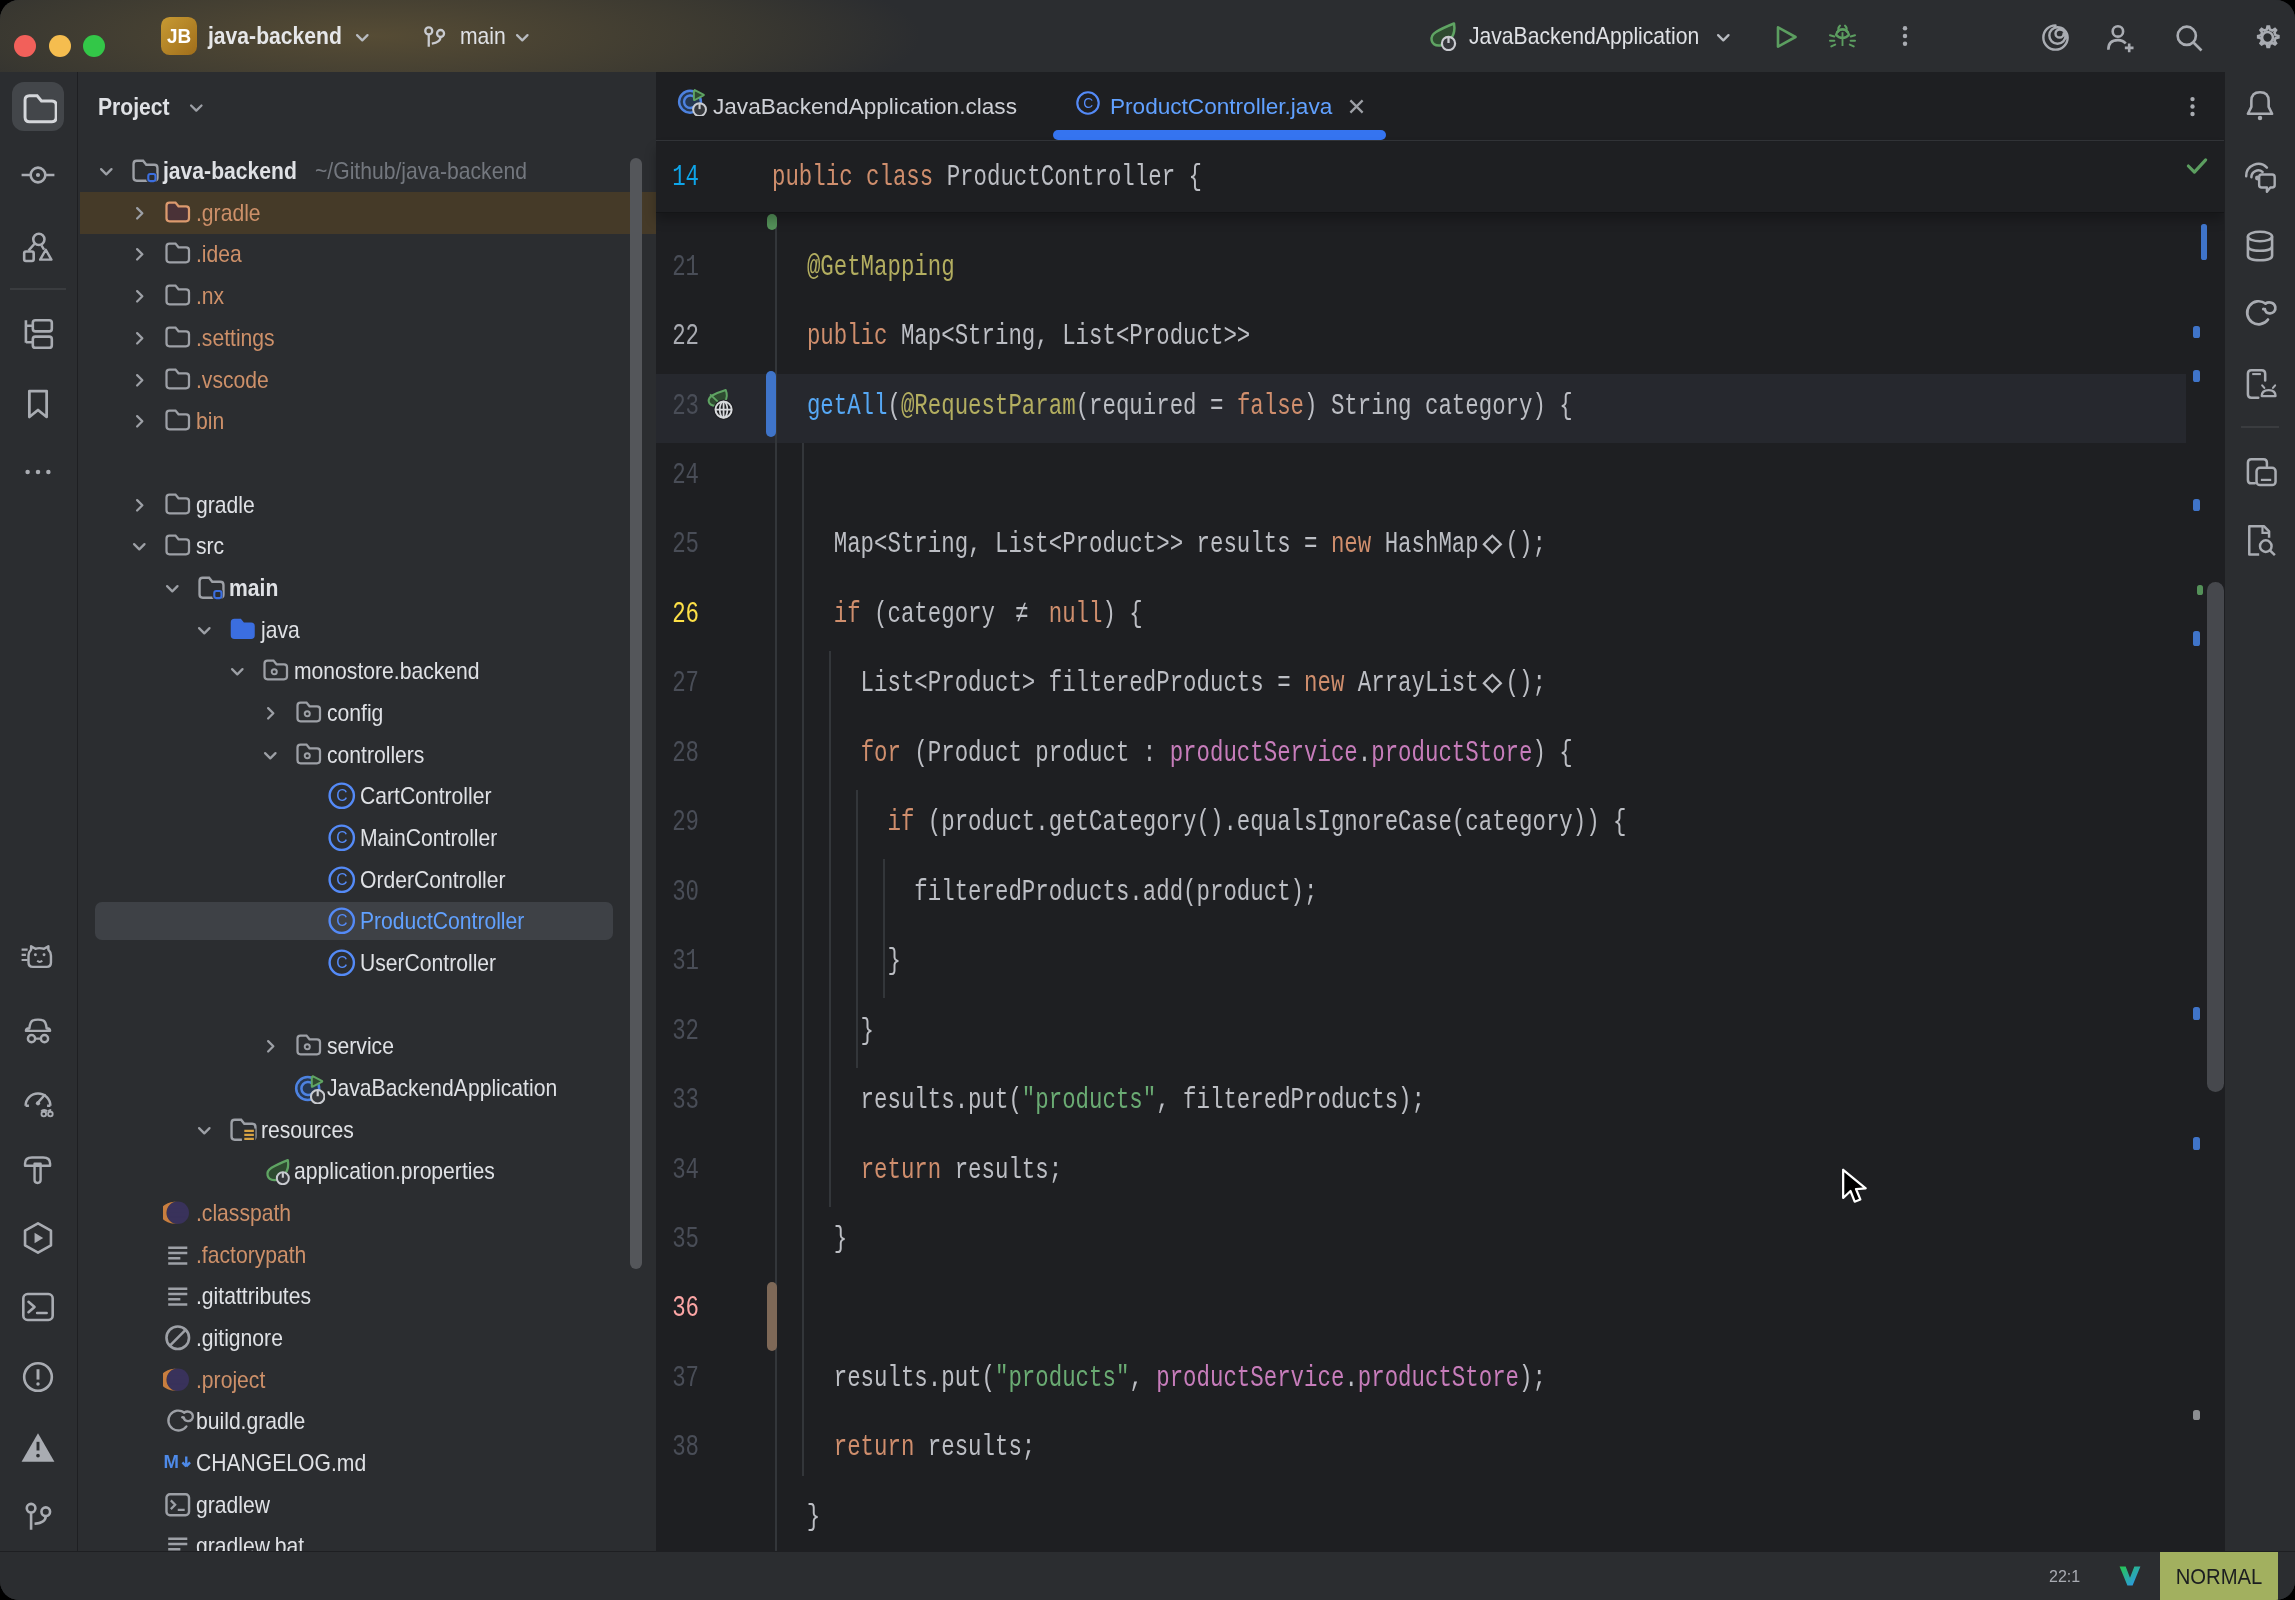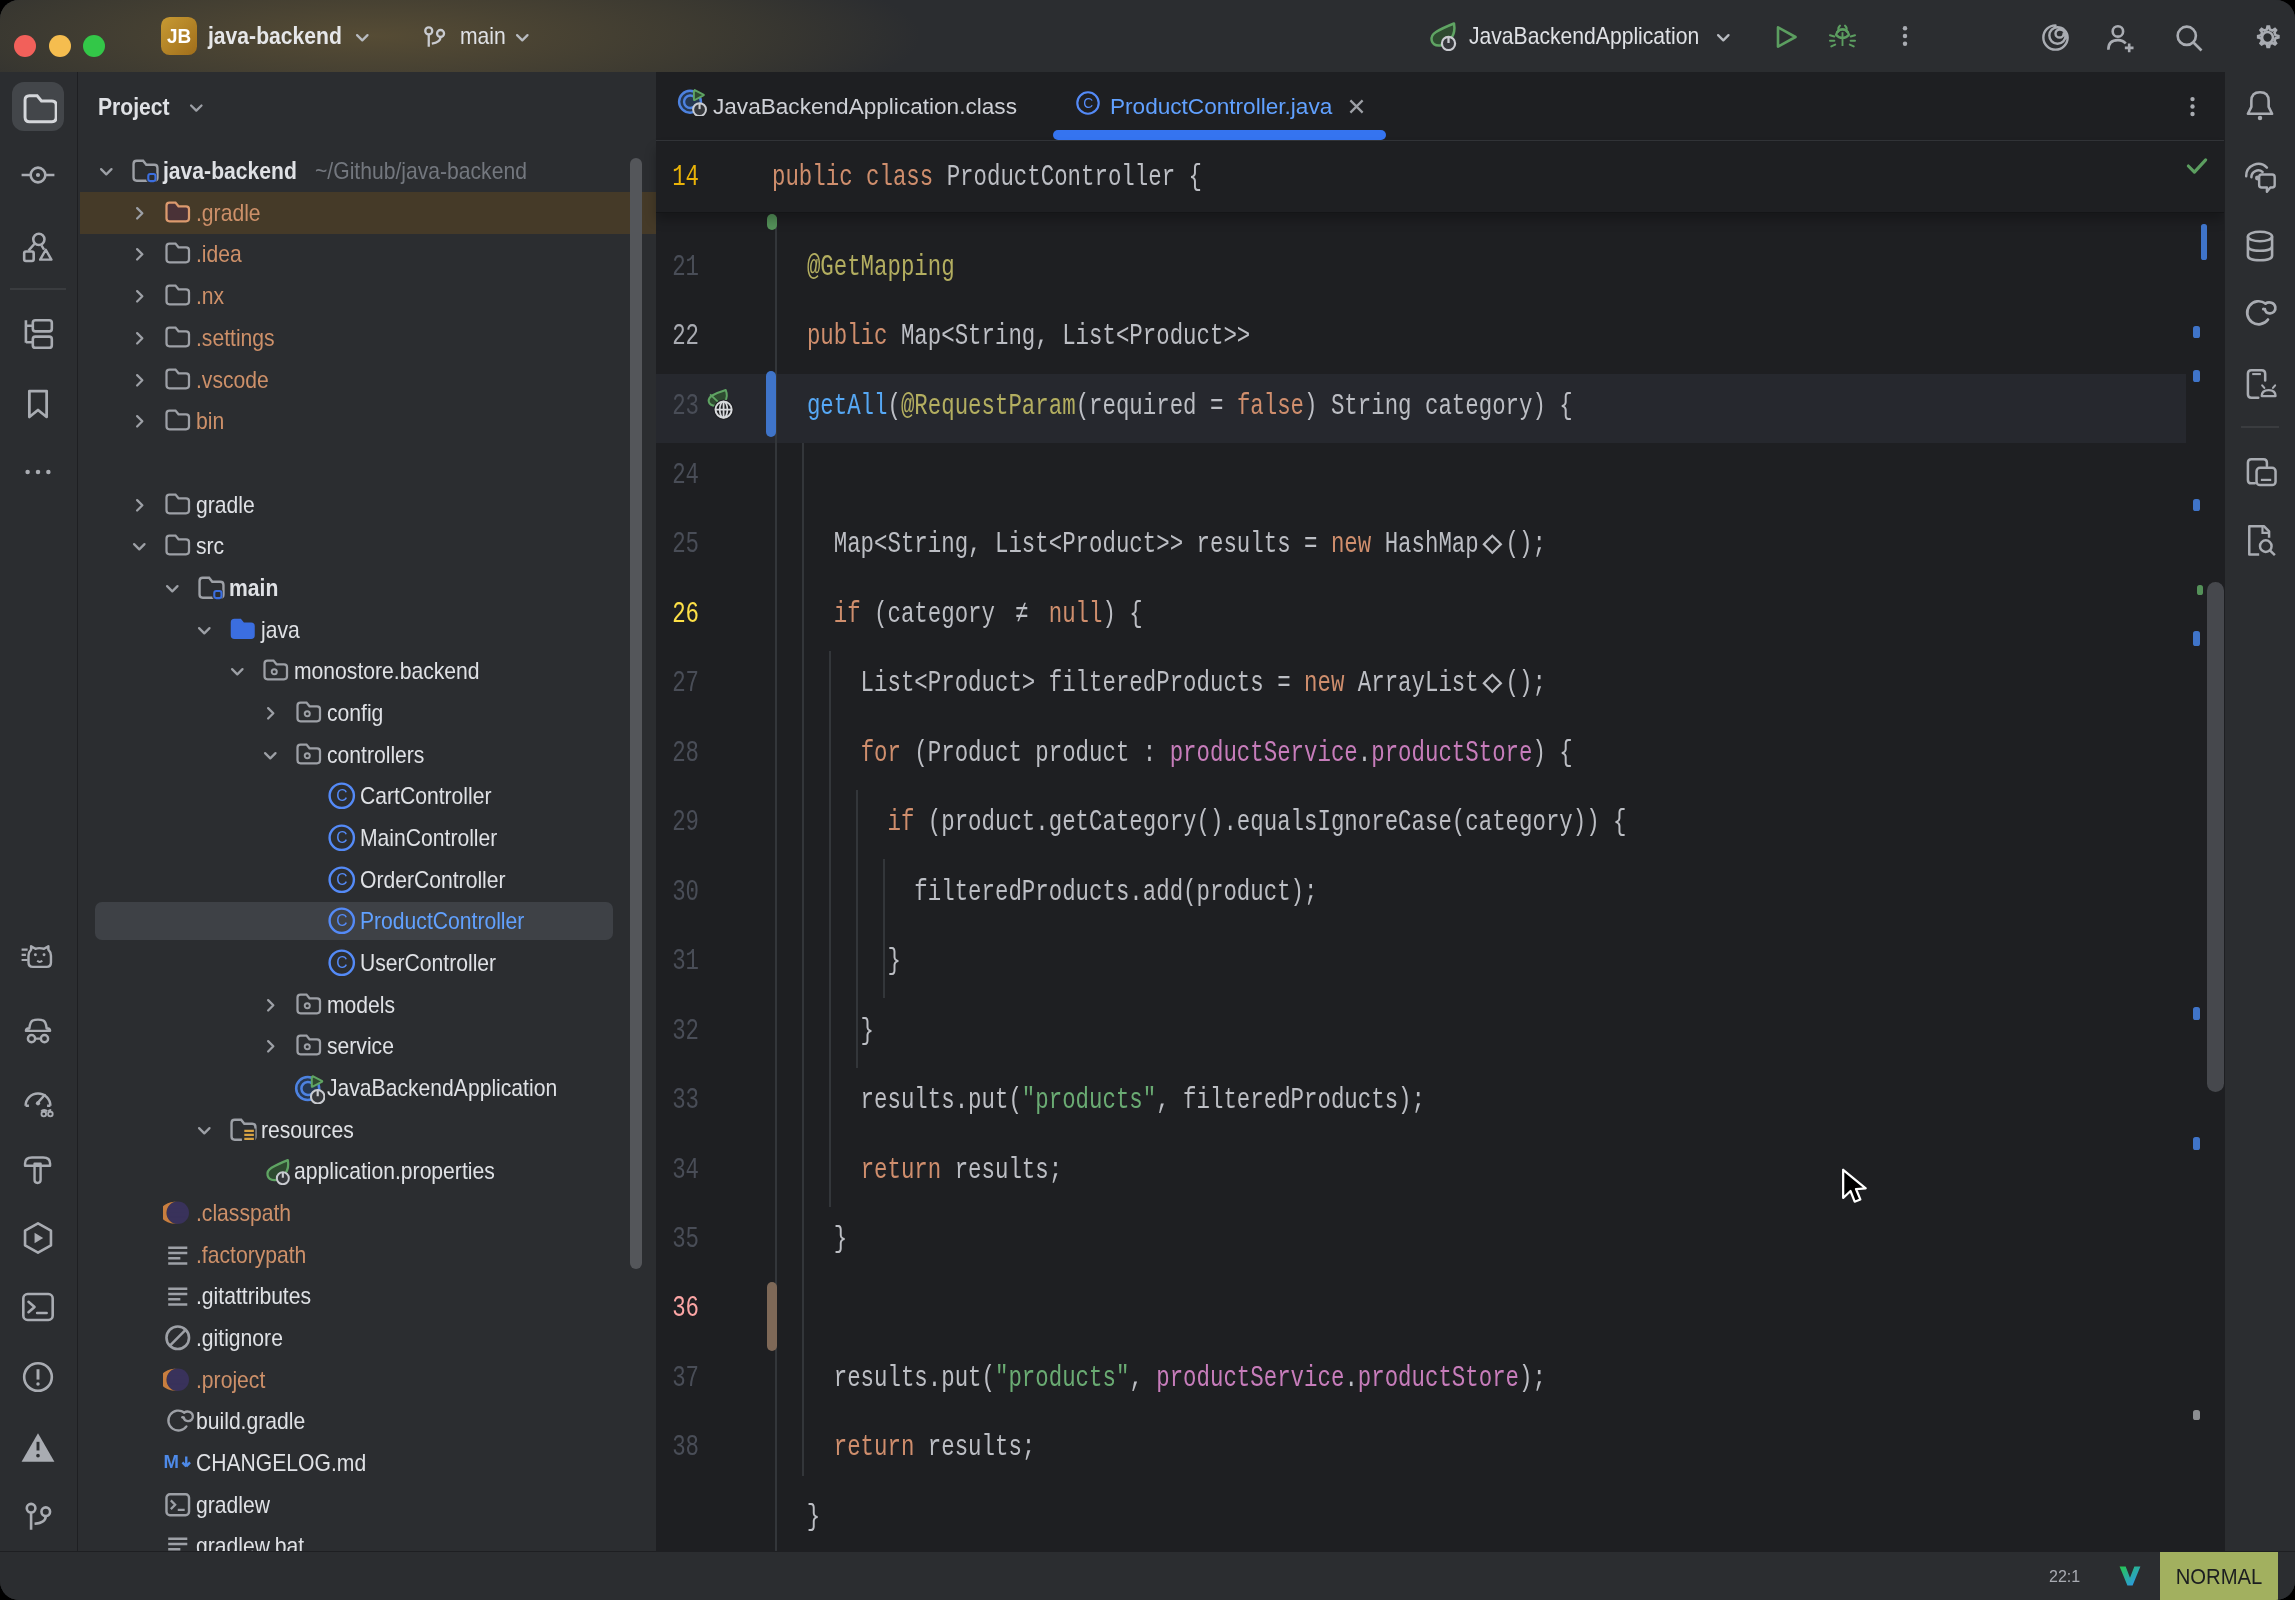--- a/index.html
+++ b/index.html
@@ -336,30 +336,20 @@
             <text x="17.2" y="23.5" font-family="Liberation Sans" font-size="18" fill="#548AF7" text-anchor="middle">C</text>
           </svg></span>
         <span class="uit" style="position:absolute;left:280px;top:0;line-height:42px;color:#61A1FF;font-weight:normal">ProductController</span>
       </div>
       <div class="trow" style="top:870px">
         <span style="position:absolute;left:247px;top:6px"><svg width="29.5" height="29.5" viewBox="0 0 34 34" fill="none">
             <circle cx="17" cy="17" r="14" stroke="#548AF7" stroke-width="2.8" fill="none"></circle>
             <text x="17.2" y="23.5" font-family="Liberation Sans" font-size="18" fill="#548AF7" text-anchor="middle">C</text>
           </svg></span>
         <span class="uit" style="position:absolute;left:280px;top:0;line-height:42px;color:#DFE1E5;font-weight:normal">UserController</span>
-      </div>
-      <div class="trow" style="top:912px">
-        <span style="position:absolute;left:179px;top:9.6px"><svg width="22.6" height="22.6" viewBox="0 0 26 26" fill="none">
-            <path d="M10.5 7 l6 6 -6 6" stroke="#9DA0A6" stroke-width="2.6" stroke-linecap="round" stroke-linejoin="round" fill="none"></path>
-          </svg></span>
-        <span style="position:absolute;left:214px;top:6px"><svg width="29.5" height="27" viewBox="0 0 38 36" fill="none">
-            <path d="M4 10 q0-4 4-4 h8 l4 5 h10 q4 0 4 4 v12 q0 4-4 4 H8 q-4 0-4-4 z" stroke="#9DA0A6" stroke-width="3" fill="none"></path>
-            <circle cx="17" cy="21" r="3.4" stroke="#9DA0A6" stroke-width="2.6" fill="none"></circle>
-          </svg></span>
-        <span class="uit" style="position:absolute;left:247px;top:0;line-height:42px;color:#DFE1E5;font-weight:normal">models</span>
       </div>
       <div class="trow" style="top:953px">
         <span style="position:absolute;left:179px;top:9.6px"><svg width="22.6" height="22.6" viewBox="0 0 26 26" fill="none">
             <path d="M10.5 7 l6 6 -6 6" stroke="#9DA0A6" stroke-width="2.6" stroke-linecap="round" stroke-linejoin="round" fill="none"></path>
           </svg></span>
         <span style="position:absolute;left:214px;top:6px"><svg width="29.5" height="27" viewBox="0 0 38 36" fill="none">
             <path d="M4 10 q0-4 4-4 h8 l4 5 h10 q4 0 4 4 v12 q0 4-4 4 H8 q-4 0-4-4 z" stroke="#9DA0A6" stroke-width="3" fill="none"></path>
             <circle cx="17" cy="21" r="3.4" stroke="#9DA0A6" stroke-width="2.6" fill="none"></circle>
           </svg></span>
         <span class="uit" style="position:absolute;left:247px;top:0;line-height:42px;color:#DFE1E5;font-weight:normal">service</span>
@@ -532,21 +522,21 @@
       <div style="position:absolute;left:111px;top:1210px;width:10.4px;height:69px;border-radius:5.2px;background:#7E6857"></div>
       <span style="position:absolute;left:45px;top:315px"><svg width="33" height="33" viewBox="0 0 38 38" fill="none">
           <path d="M28.5 3.5 Q31.5 11 27.5 16.5 Q23.5 21.5 16.5 21.5 Q10 21.5 9 17 Q8 12.5 13.5 9.5 Q19 6.5 28.5 3.5 Z" fill="#2E4A30" stroke="#5FA463" stroke-width="2.3" stroke-linejoin="round"></path>
           <path d="M10.5 8.5 L20.5 18" stroke="#5FA463" stroke-width="2.1"></path>
           <circle cx="26" cy="26" r="11.6" fill="#1E1F22"></circle>
           <circle cx="26" cy="26" r="9.3" stroke="#D8DADD" stroke-width="2.3" fill="none"></circle>
           <path d="M16.7 26 h18.6 M26 16.7 v18.6" stroke="#D8DADD" stroke-width="2.1" fill="none"></path>
           <ellipse cx="26" cy="26" rx="4.4" ry="9.3" stroke="#D8DADD" stroke-width="2" fill="none"></ellipse>
         </svg></span>
     <div class="sticky" style="background:#1E1F22">
-        <div class="cnum" style="top:0.9px;color:#eab308"><span class="cs">14</span></div>
+        <div class="cnum" style="top:0.9px;color:#0ea5e9"><span class="cs">14</span></div>
         <div class="cline" style="top:0.9px;left:116px"><span class="cs"><i style="color:#CF8E6D">public</i> <i style="color:#CF8E6D">class</i> ProductController {</span></div>
       </div>
     <div style="position:absolute;left:1545px;top:152px;width:6px;height:36px;border-radius:2.6px;background:#3F74C9"></div>
       <div style="position:absolute;left:1537px;top:254px;width:7px;height:12px;border-radius:2.6px;background:#3F74C9"></div>
       <div style="position:absolute;left:1537px;top:298px;width:7px;height:12px;border-radius:2.6px;background:#3F74C9"></div>
       <div style="position:absolute;left:1537px;top:427px;width:7px;height:12px;border-radius:2.6px;background:#3F74C9"></div>
       <div style="position:absolute;left:1541px;top:513px;width:6px;height:10.4px;border-radius:2.6px;background:#549159"></div>
       <div style="position:absolute;left:1537px;top:559px;width:7px;height:14.8px;border-radius:2.6px;background:#3F74C9"></div>
       <div style="position:absolute;left:1537px;top:935px;width:7px;height:13px;border-radius:2.6px;background:#3F74C9"></div>
       <div style="position:absolute;left:1537px;top:1065px;width:7px;height:13px;border-radius:2.6px;background:#3F74C9"></div>

